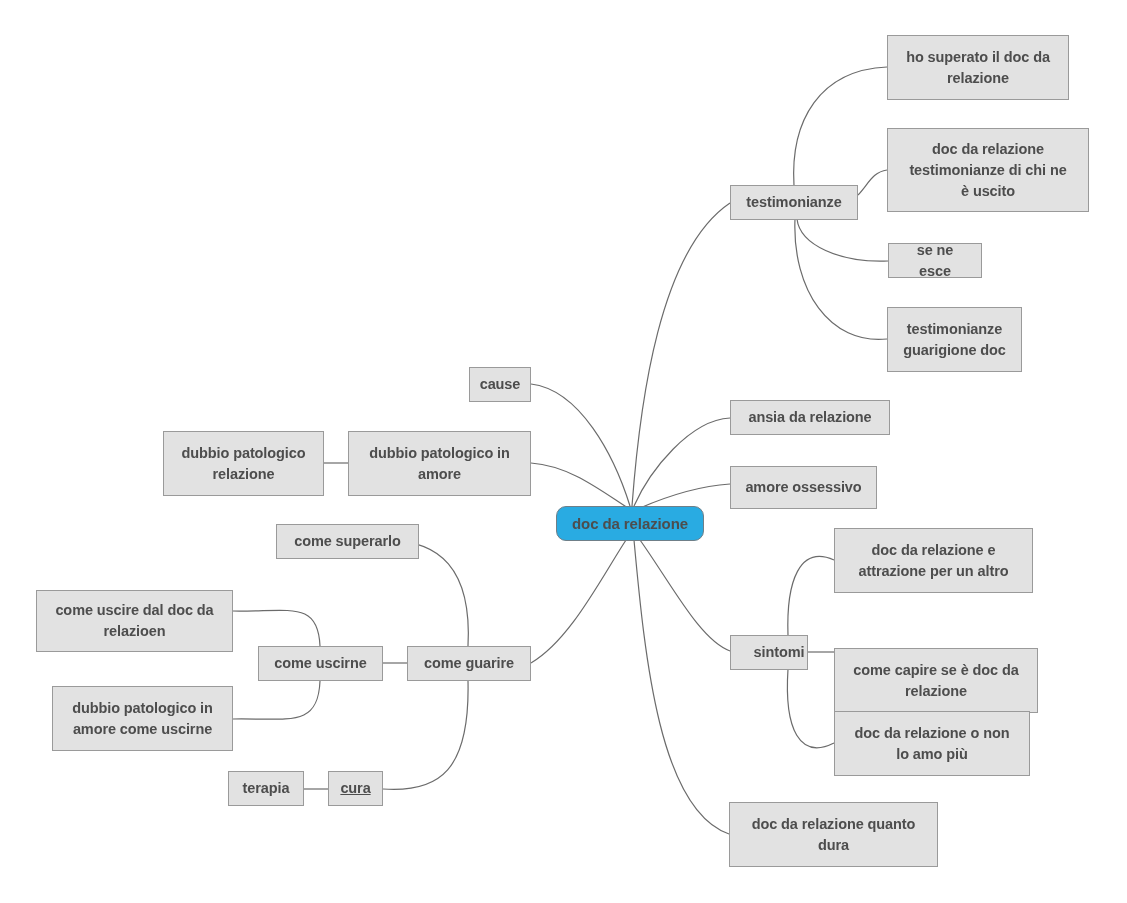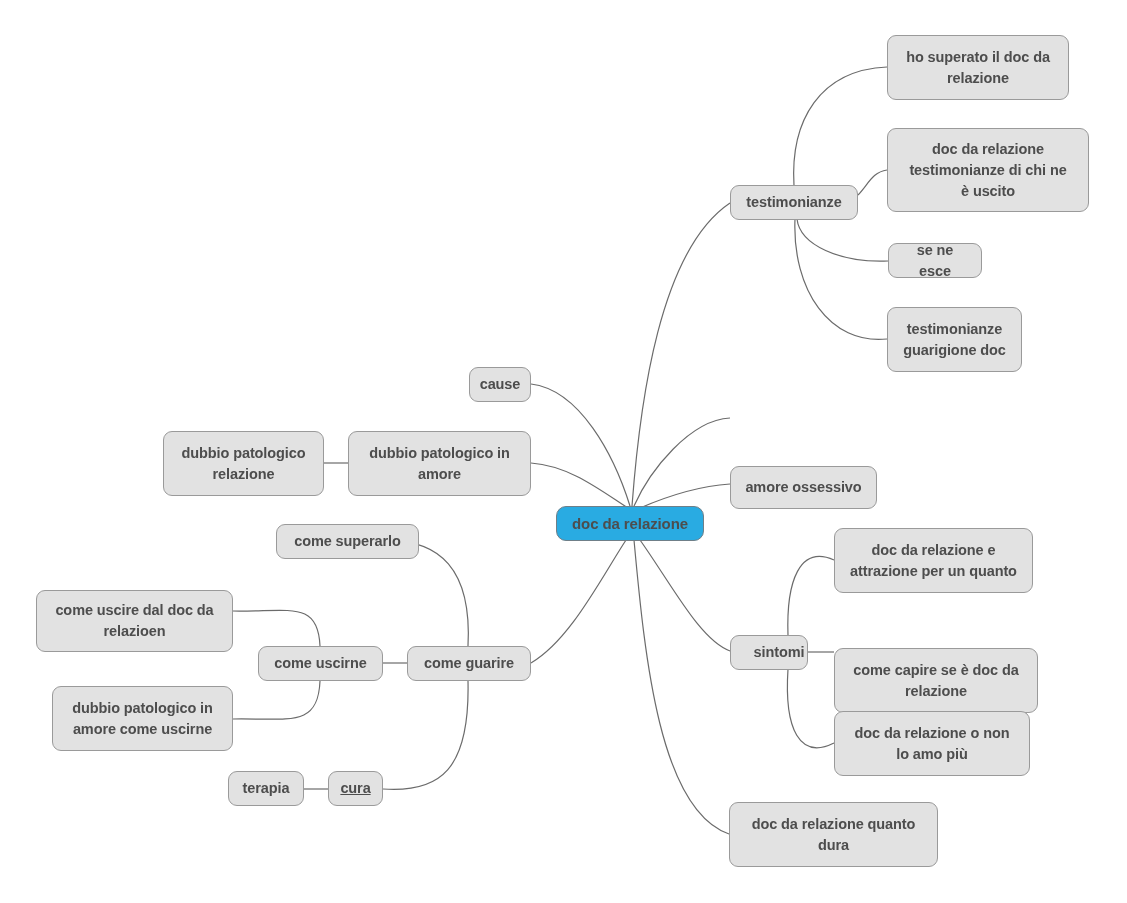--- a/index.html
+++ b/index.html
@@ -24,21 +24,21 @@
     top: 0;
     width: 1127px;
     height: 903px;
     pointer-events: none;
   }
   .node {
     position: absolute;
     box-sizing: border-box;
     background: #e2e2e2;
     border: 1px solid #9a9a9a;
-    border-radius: 9px;
+    border-radius: 0;
     color: #4d4d4d;
     font-weight: bold;
     font-size: 14.5px;
     line-height: 21px;
     text-align: center;
     display: flex;
     align-items: center;
     justify-content: center;
     padding: 0 10px;
     white-space: pre-line;
@@ -118,27 +118,28 @@
 guarigione doc</div>
 
   <div class="node" style="left:469px; top:367px; width:62px; height:35px;">cause</div>
 
   <div class="node" style="left:348px; top:431px; width:183px; height:65px;">dubbio patologico in
 amore</div>
 
   <div class="node" style="left:163px; top:431px; width:161px; height:65px;">dubbio patologico
 relazione</div>
 
+  <div class="node" style="left:730px; top:400px; width:160px; height:35px;">ansia da relazione</div>
 
   <div class="node" style="left:730px; top:466px; width:147px; height:43px;">amore ossessivo</div>
 
   <div class="node" style="left:730px; top:635px; width:78px; height:35px;padding-left:30px;">sintomi</div>
 
   <div class="node" style="left:834px; top:528px; width:199px; height:65px;">doc da relazione e
-attrazione per un quanto</div>
+attrazione per un altro</div>
 
   <div class="node" style="left:834px; top:620px; width:204px; height:65px;margin-top:28px;">come capire se è doc da
 relazione</div>
 
   <div class="node" style="left:834px; top:711px; width:196px; height:65px;">doc da relazione o non
 lo amo più</div>
 
   <div class="node" style="left:729px; top:802px; width:209px; height:65px;">doc da relazione quanto
 dura</div>
 

